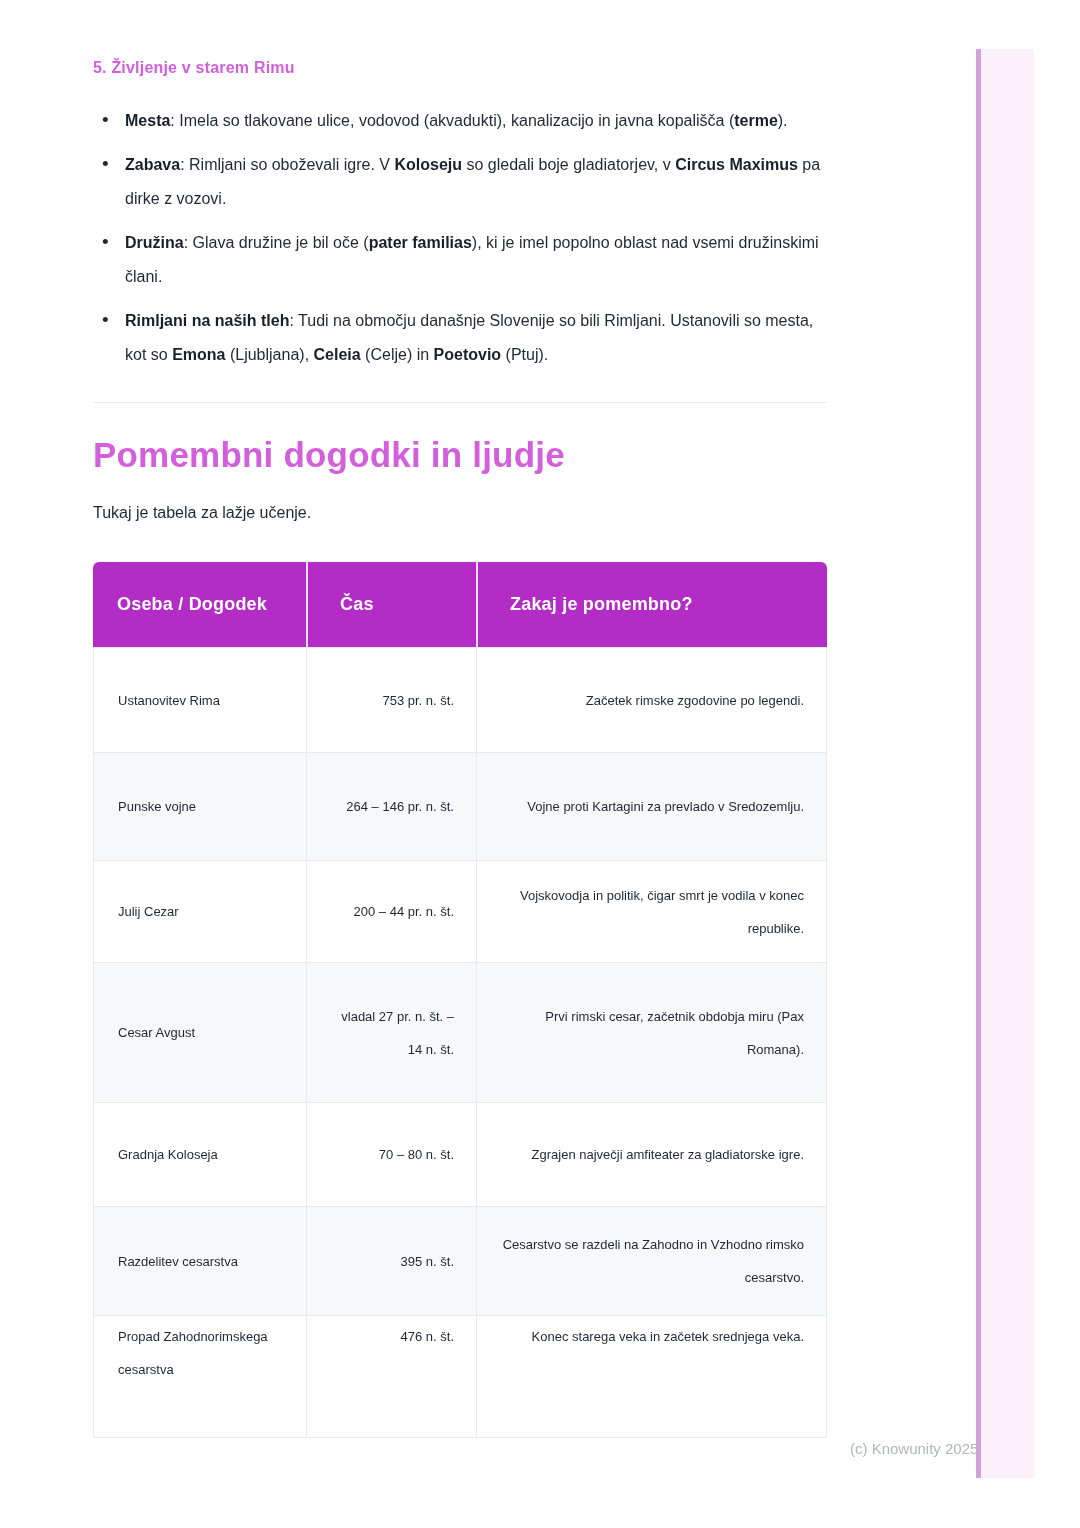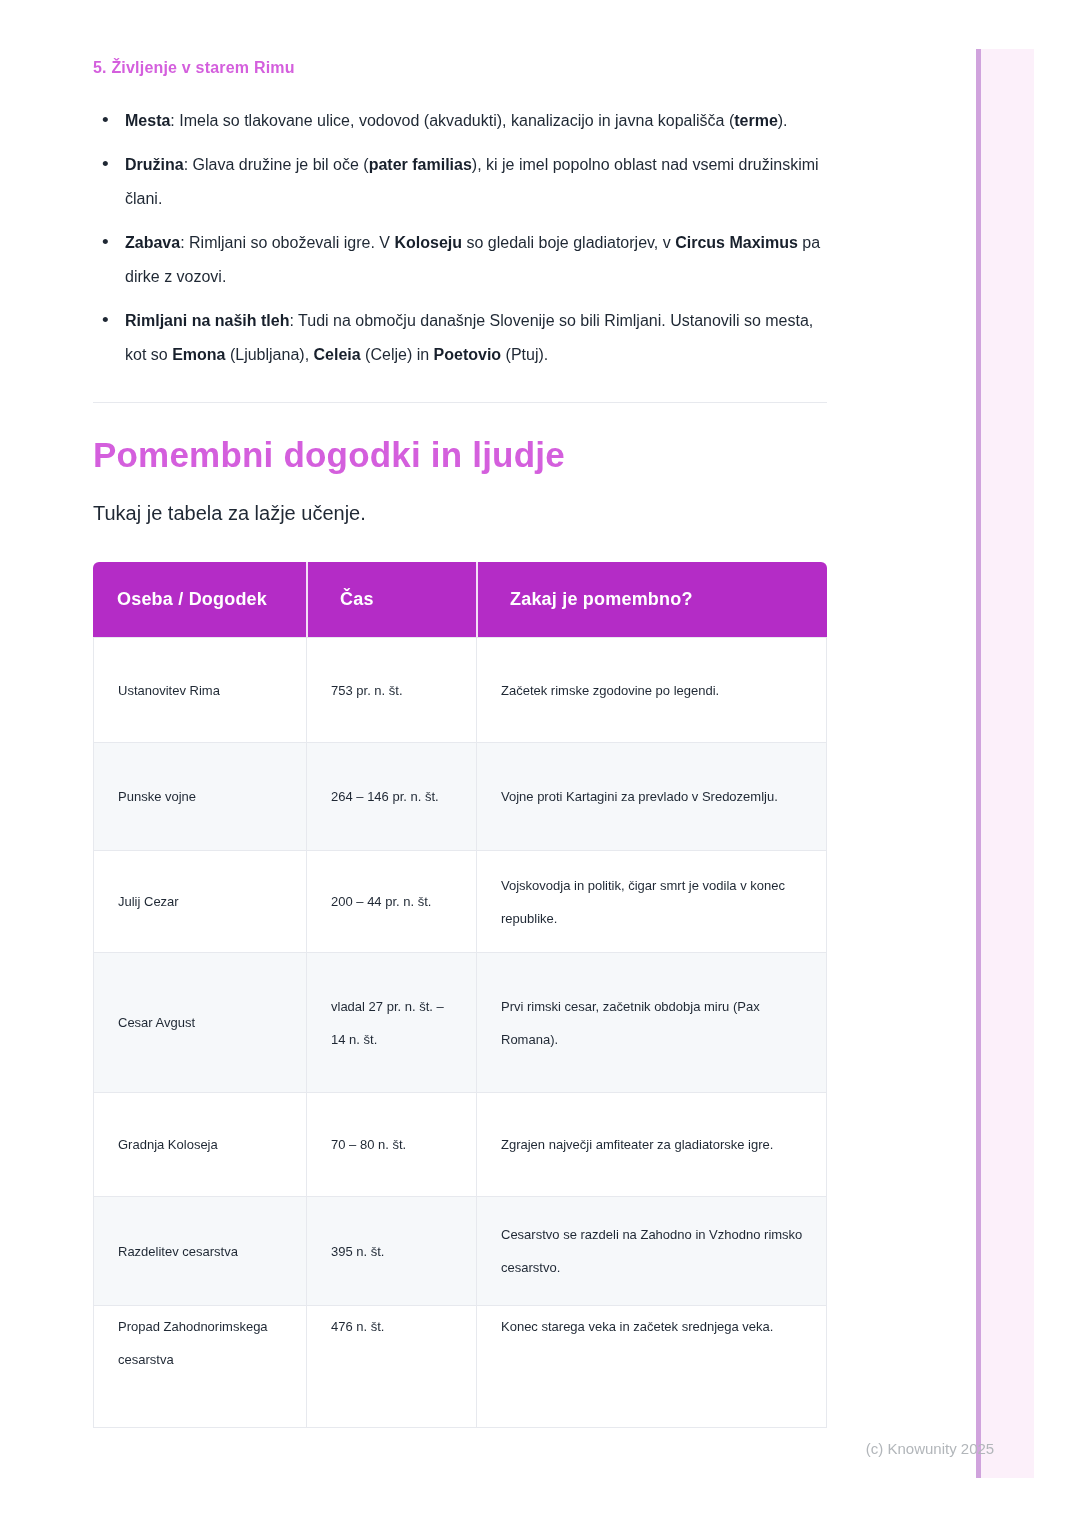--- a/index.html
+++ b/index.html
@@ -55,52 +55,52 @@
   .h1 {
     margin: 34px 0 12px 0;
     font-size: 35px;
     line-height: 36px;
     font-weight: 700;
     letter-spacing: 0.2px;
     color: var(--heading-pink, #d45fdd);
   }
   .intro {
     margin: 26px 0 0 0;
-    font-size: 20px;
+    font-size: 16px;
     line-height: 28px;
   }
   .events {
     margin-top: 35px;
     width: 734px;
     border-collapse: separate;
     border-spacing: 0;
     table-layout: fixed;
   }
   .events th {
-    height: 75px;
+    height: 85px;
     background: var(--table-header-bg, #b42cc6);
     color: var(--table-header-text, #ffffff);
     font-size: 18px;
     font-weight: 700;
     text-align: left;
     vertical-align: middle;
     padding: 0 16px 0 24px;
     letter-spacing: 0.2px;
   }
   .events th + th { border-left: 2px solid rgba(255,255,255,0.85); padding-left: 32px; }
   .events th:first-child { border-top-left-radius: 6px; }
   .events th:last-child { border-top-right-radius: 6px; }
   .events td {
     font-size: 13px;
     line-height: 33px;
     vertical-align: middle;
     padding: 0 22px 0 24px;
     border-top: 1px solid var(--border, #e7e9ee);
   }
-  .events td + td { border-left: 1px solid var(--border, #e7e9ee); }
+  .events td + td { border-left: 1px solid var(--border, #e7e9ee); text-align: right; }
   .events tbody td:first-child { border-left: 1px solid var(--border, #e7e9ee); }
   .events tbody td:last-child { border-right: 1px solid var(--border, #e7e9ee); }
   .events tbody tr:last-child td { border-bottom: 1px solid var(--border, #e7e9ee); }
   .events tbody tr:nth-child(even) { background: var(--alt-row-bg, #f6f8fa); }
   .events tbody tr:nth-child(1) td { height: 104px; }
   .events tbody tr:nth-child(2) td { height: 107px; }
   .events tbody tr:nth-child(3) td { height: 101px; }
   .events tbody tr:nth-child(4) td { height: 139px; }
   .events tbody tr:nth-child(5) td { height: 103px; }
   .events tbody tr:nth-child(6) td { height: 108px; }
@@ -114,41 +114,41 @@
     box-sizing: border-box;
     background: var(--stripe-fill, #fcf0fa);
     border-left: 5px solid var(--stripe-edge, #d0a3dd);
     z-index: 1;
   }
   .watermark {
     position: absolute;
     top: 1440px;
     left: 850px;
     width: 160px;
-    text-align: center;
+    text-align: left;
     font-size: 15px;
     color: var(--watermark-text, #b2b6ba);
     z-index: 2;
   }
 </style>
 </head>
 <body>
 
 <div class="page">
 
   <aside class="side-stripe"></aside>
 
   <main class="content">
 
     <h2 class="h2">5. Življenje v starem Rimu</h2>
 
     <ul class="bullets">
         <li><strong>Mesta</strong><span>: Imela so tlakovane ulice, vodovod (akvadukti), kanalizacijo in javna kopališča (</span><strong>terme</strong><span>).</span></li>
+        <li><strong>Zabava</strong><span>: Rimljani so oboževali igre. V </span><strong>Koloseju</strong><span> so gledali boje gladiatorjev, v </span><strong>Circus Maximus</strong><span> pa dirke z vozovi.</span></li>
         <li><strong>Družina</strong><span>: Glava družine je bil oče (</span><strong>pater familias</strong><span>), ki je imel popolno oblast nad vsemi družinskimi člani.</span></li>
-        <li><strong>Zabava</strong><span>: Rimljani so oboževali igre. V </span><strong>Koloseju</strong><span> so gledali boje gladiatorjev, v </span><strong>Circus Maximus</strong><span> pa dirke z vozovi.</span></li>
         <li><strong>Rimljani na naših tleh</strong><span>: Tudi na območju današnje Slovenije so bili Rimljani. Ustanovili so mesta, kot so </span><strong>Emona</strong><span> (Ljubljana), </span><strong>Celeia</strong><span> (Celje) in </span><strong>Poetovio</strong><span> (Ptuj).</span></li>
       </ul>
 
     <hr class="divider">
 
     <h1 class="h1">Pomembni dogodki in ljudje</h1>
 
     <p class="intro">Tukaj je tabela za lažje učenje.</p>
 
     <table class="events">

